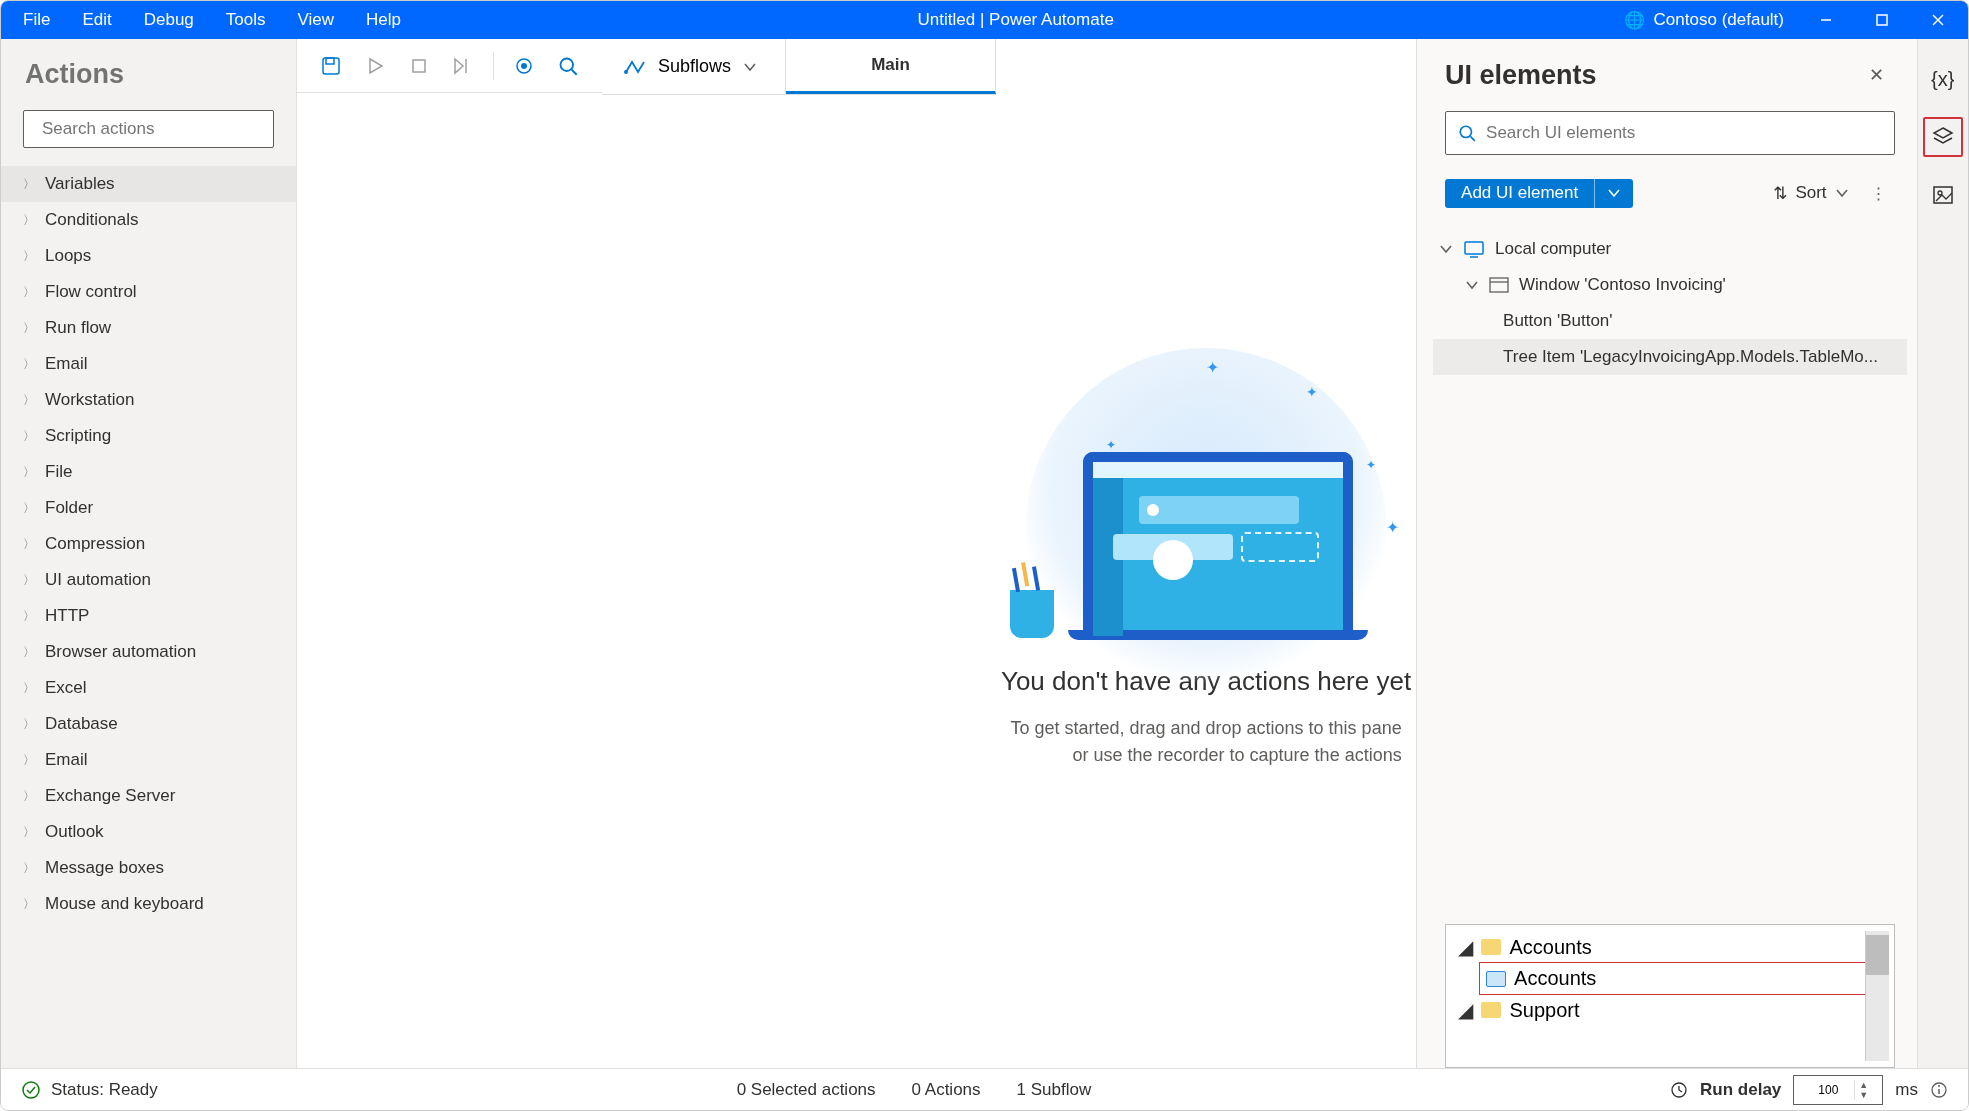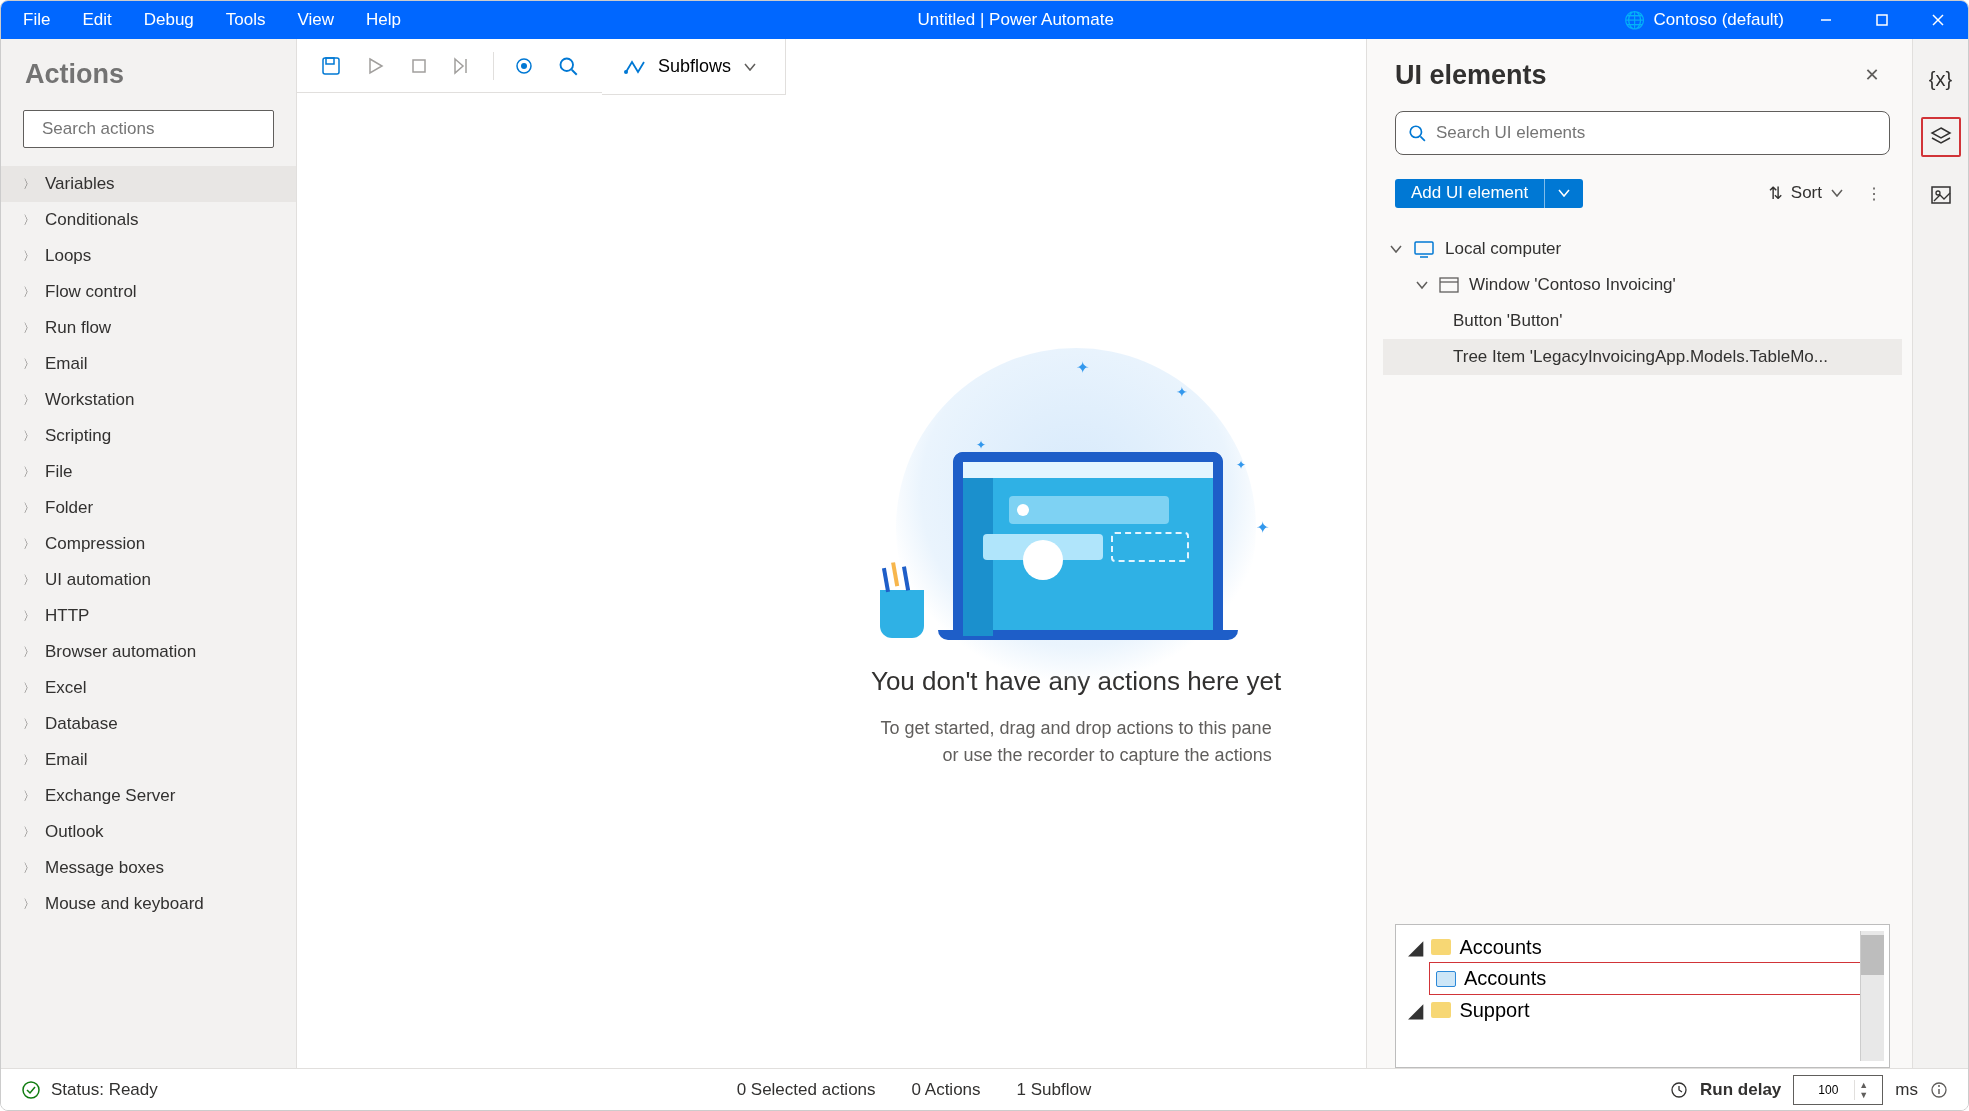--- a/index.html
+++ b/index.html
@@ -38,21 +38,21 @@
 .main-tab { width: 210px; display: flex; align-items: center; justify-content: center; border-right: 1px solid #e1dfdd; border-bottom: 3px solid #0078d4; font-size: 17px; font-weight: 600; color: #323130; }
 .canvas { flex: 1; display: flex; flex-direction: column; align-items: center; justify-content: center; gap: 18px; }
 .canvas-title { font-size: 26px; color: #323130; }
 .canvas-sub { font-size: 18px; color: #605e5c; text-align: right; line-height: 1.5; }
 
 
 .ui-panel { width: 545px; display: flex; flex-direction: column; background: #faf9f8; position: relative; }
 .ui-header { display: flex; align-items: center; justify-content: space-between; padding: 20px 24px 8px 28px; }
 .ui-header h2 { font-size: 27px; font-weight: 600; color: #323130; }
 .close-btn { width: 32px; height: 32px; display: flex; align-items: center; justify-content: center; cursor: pointer; font-size: 18px; color: #605e5c; }
-.ui-search { margin: 12px 22px 12px 28px; height: 44px; border: 1px solid #605e5c; border-radius: 8px; display: flex; align-items: center; padding: 0 12px; background: #fff; }
+.ui-search { margin: 12px 22px 12px 28px; height: 44px; border: 1px solid #605e5c; border-radius: 2px; display: flex; align-items: center; padding: 0 12px; background: #fff; }
 .ui-search input { flex: 1; border: none; outline: none; font-size: 17px; margin-left: 10px; background: transparent; }
 .ui-controls { display: flex; align-items: center; padding: 10px 22px 14px 28px; gap: 14px; }
 .add-btn { background: #0078d4; color: #fff; border: none; height: 29px; border-radius: 3px; display: flex; align-items: center; font-size: 17px; cursor: pointer; }
 .add-btn .lbl { padding: 0 16px; }
 .add-btn .drop { border-left: 1px solid rgba(255,255,255,0.5); height: 100%; display: flex; align-items: center; padding: 0 12px; }
 .sort { margin-left: auto; display: flex; align-items: center; gap: 8px; color: #323130; font-size: 17px; cursor: pointer; }
 .more { width: 32px; height: 32px; display: flex; align-items: center; justify-content: center; cursor: pointer; color: #605e5c; }
 .ui-tree { padding: 8px 10px 0 16px; font-size: 17px; color: #323130; }
 .tree-row { display: flex; align-items: center; gap: 10px; padding: 8px 6px; cursor: pointer; }
 .tree-row.selected { background: #edebe9; }
@@ -278,20 +278,21 @@
       <div class="subflows-tab">
         <svg width="22" height="18">
             <polyline points="2,14 8,4 14,14 20,4" fill="none" stroke="#0078d4" stroke-width="1.8"></polyline>
             <circle cx="2" cy="14" r="2" fill="#0078d4"></circle>
           </svg>
         <span style="font-size:18px;">Subflows</span>
         <svg width="14" height="14">
             <polyline points="2,4 7,10 12,4" fill="none" stroke="#605e5c" stroke-width="1.5"></polyline>
           </svg>
       </div>
+      <div class="main-tab">Main</div>
     </div>
     <div class="canvas">
       <div class="illus">
         <div class="arc"></div>
         <span class="spark" style="top:20px;left:210px;">✦</span>
         <span class="spark" style="top:46px;left:310px;font-size:14px;">✦</span>
         <span class="spark" style="top:100px;left:110px;font-size:12px;">✦</span>
         <span class="spark" style="top:120px;left:370px;font-size:12px;">✦</span>
         <span class="spark" style="top:180px;left:390px;">✦</span>
         <div class="laptop">

